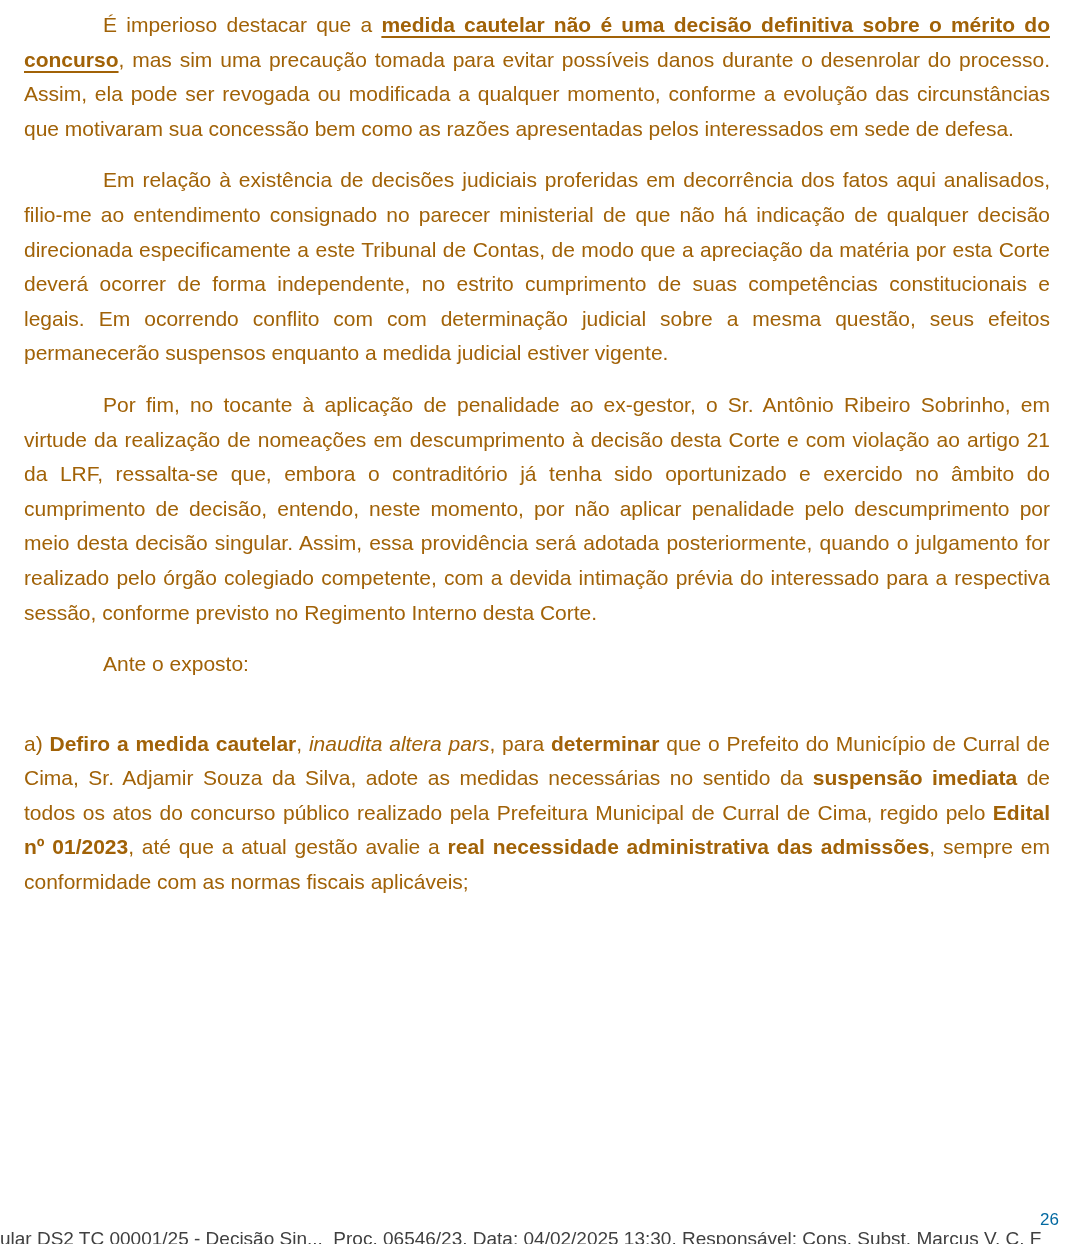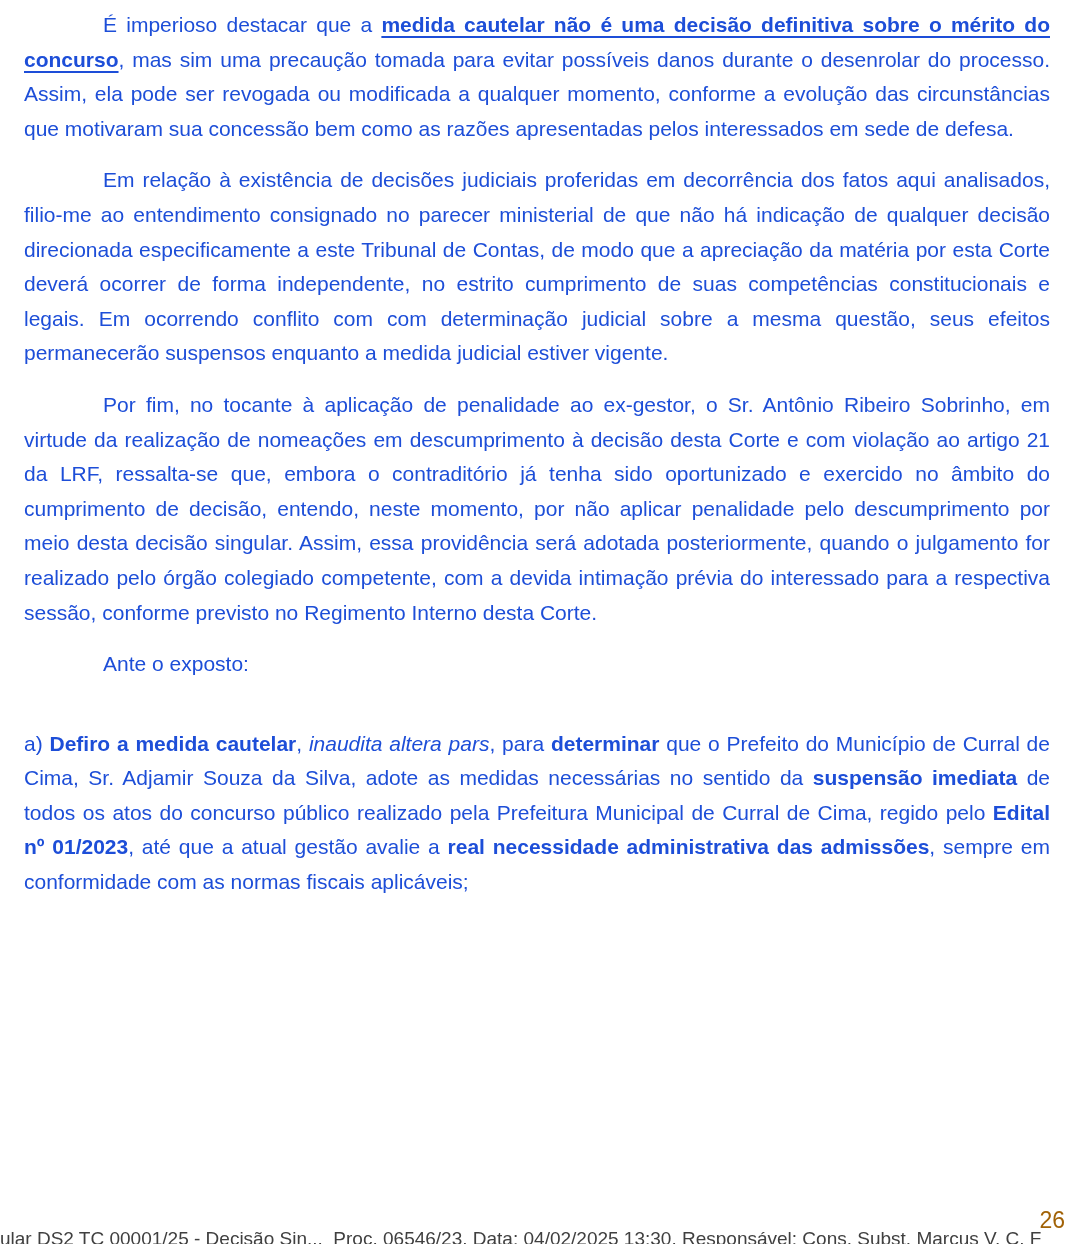--- a/index.html
+++ b/index.html
@@ -21,21 +21,21 @@
     left: 24px;
     top: 8px;
     width: 1026px;
   }
   .para {
     font-size: 21px;
     line-height: 34.6px;
     text-align: justify;
     text-justify: inter-word;
     margin: 0 0 17px 0;
-    color: #1d4ed8;
+    color: #a16207;
   }
   .indent { text-indent: 79px; }
   .b { font-weight: bold; }
   .i { font-style: italic; }
   .u {
     text-decoration: underline;
     text-decoration-thickness: 2px;
     text-underline-offset: 4px;
   }
   .ante {
@@ -46,25 +46,25 @@
     position: absolute;
     left: 0;
     top: 1227px;
     font-size: 19px;
     line-height: 23px;
     color: #404040;
     white-space: pre;
   }
   .page-number {
     position: absolute;
-    right: 3px;
+    right: 9px;
     top: 1208px;
-    font-size: 23px;
+    font-size: 17px;
     line-height: 24px;
-    color: #a16207;
+    color: #0369a1;
   }
 </style>
 </head>
 <body>
 
 <div class="page">
   <div class="content">
       <p class="para indent"><span>É imperioso destacar que a </span><span class="b u">medida cautelar não é uma decisão definitiva sobre o mérito do concurso</span><span>, mas sim uma precaução tomada para evitar possíveis danos durante o desenrolar do processo. Assim, ela pode ser revogada ou modificada a qualquer momento, conforme a evolução das circunstâncias que motivaram sua concessão bem como as razões apresentadas pelos interessados em sede de defesa.</span></p>
       <p class="para indent"><span>Em relação à existência de decisões judiciais proferidas em decorrência dos fatos aqui analisados, filio-me ao entendimento consignado no parecer ministerial de que não há indicação de qualquer decisão direcionada especificamente a este Tribunal de Contas, de modo que a apreciação da matéria por esta Corte deverá ocorrer de forma independente, no estrito cumprimento de suas competências constitucionais e legais. Em ocorrendo conflito com com determinação judicial sobre a mesma questão, seus efeitos permanecerão suspensos enquanto a medida judicial estiver vigente.</span></p>
       <p class="para indent"><span>Por fim, no tocante à aplicação de penalidade ao ex-gestor, o Sr. Antônio Ribeiro Sobrinho, em virtude da realização de nomeações em descumprimento à decisão desta Corte e com violação ao artigo 21 da LRF, ressalta-se que, embora o contraditório já tenha sido oportunizado e exercido no âmbito do cumprimento de decisão, entendo, neste momento, por não aplicar penalidade pelo descumprimento  por meio desta decisão singular. Assim, essa providência será adotada posteriormente, quando o julgamento for realizado pelo órgão colegiado competente, com a devida intimação prévia do interessado para a respectiva sessão, conforme previsto no Regimento Interno desta Corte.</span></p>

